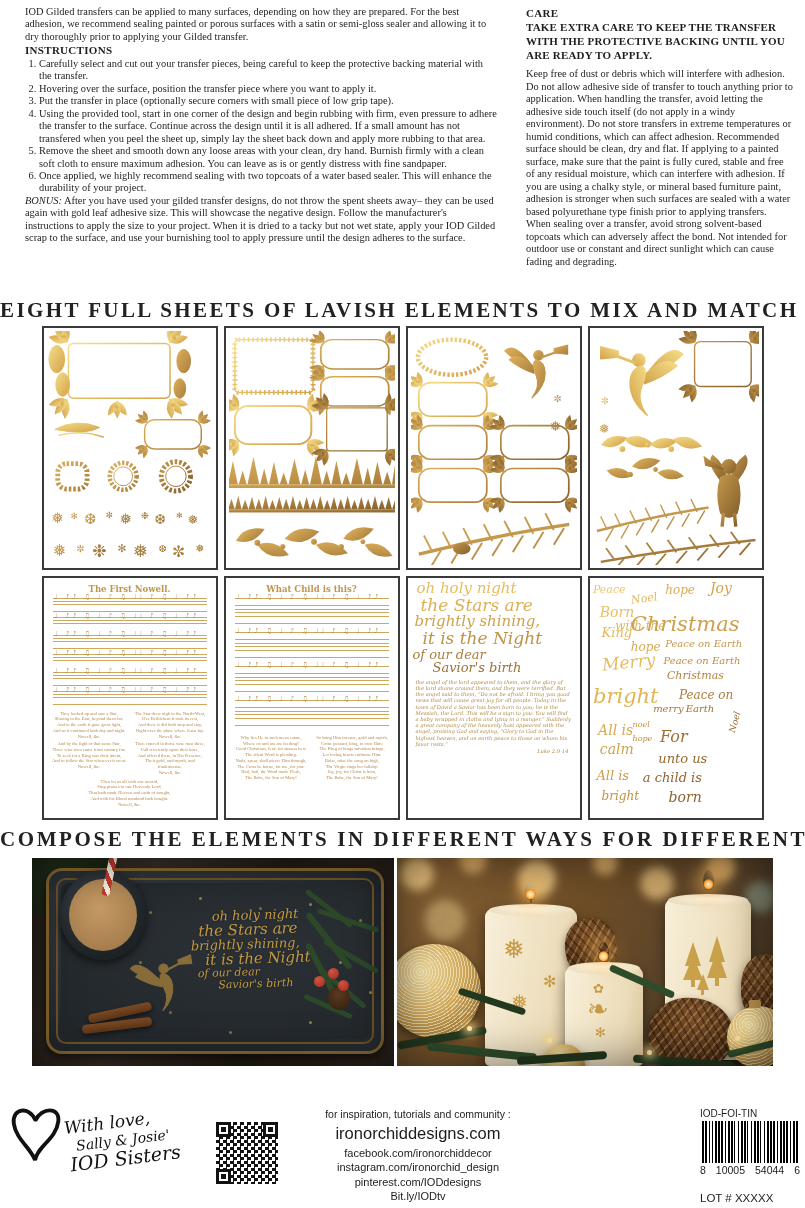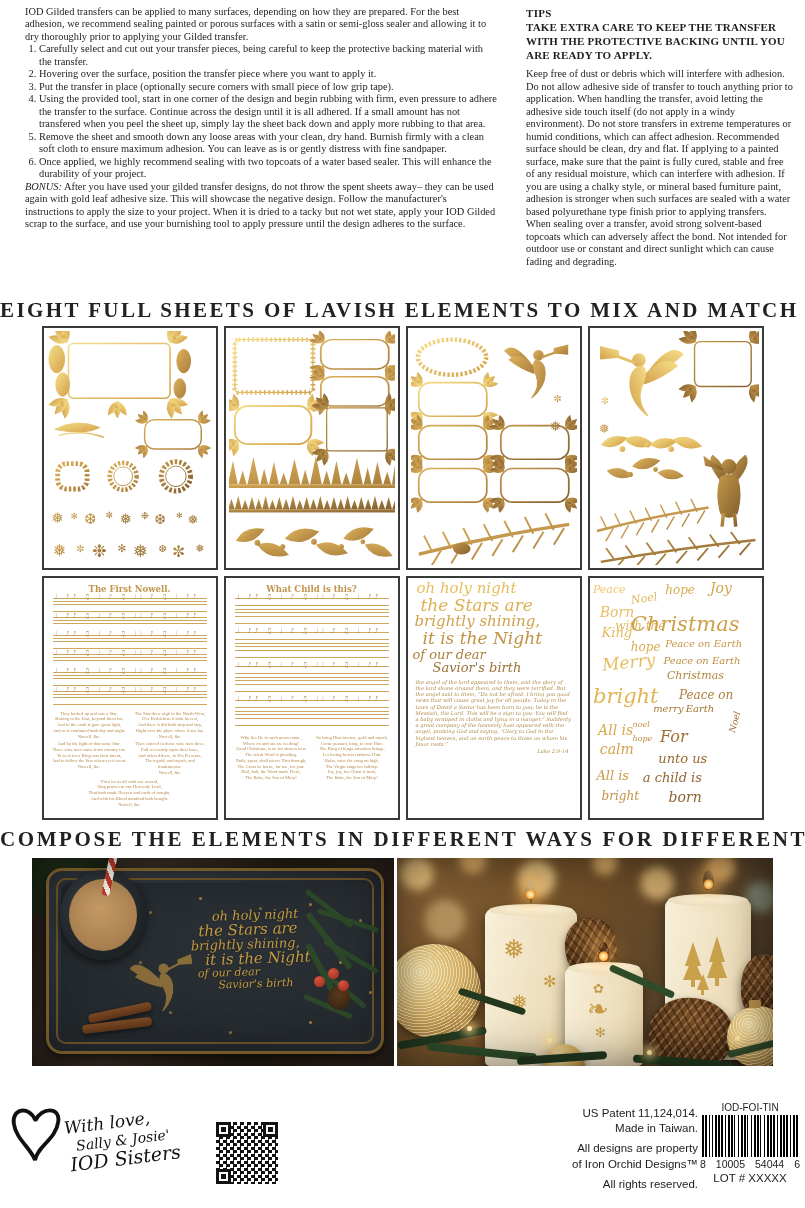--- a/index.html
+++ b/index.html
@@ -124,26 +124,26 @@
   .qrpat{position:absolute;inset:2px;background:repeating-conic-gradient(#121212 0% 25%,#fff 0% 50%) 0 0/7px 7px}
   .qf{position:absolute;width:15px;height:15px;border:3px solid #121212;background:#fff;box-sizing:border-box}
   .qf::after{content:"";position:absolute;inset:2px;background:#121212}
   .qf.tl{left:2px;top:2px}.qf.tr{right:2px;top:2px}.qf.bl{left:2px;bottom:2px}
   .community{position:absolute;left:292px;top:12px;width:252px;text-align:center;line-height:1.3}
   .cintro{font-size:10.5px;margin:0}
   .csite{font-size:16.5px;margin:1px 0 2px}
   .clink{font-size:11px;margin:0}
   .legal{position:absolute;left:548px;top:10px;width:150px;text-align:right;font-size:11.5px;line-height:1.32}
   .legal .gap{margin-bottom:5px}
-  .upc{position:absolute;left:700px;top:6px;width:100px;text-align:center}
+  .upc{position:absolute;left:700px;top:12px;width:100px;text-align:left}
   .sku{font-size:10px;margin:0 0 2px}
   .bars{height:42px;margin:0 2px;
         background:repeating-linear-gradient(90deg,#000 0 1.5px,#fff 1.5px 3px,#000 3px 5px,#fff 5px 6.5px,#000 6.5px 7.5px,#fff 7.5px 10px,#000 10px 11px,#fff 11px 13px)}
   .bcrow{display:flex;justify-content:space-between;align-items:flex-start;font-size:10.5px;margin-top:1px}
-  .lot{font-size:11.5px;margin-top:2px}
+  .lot{font-size:11.5px;margin-top:16px}
 </style>
 </head>
 <body>
 
 <div class="page">
 
   <svg width="0" height="0" style="position:absolute" aria-hidden="true">
     <defs>
       <linearGradient id="g1" x1="0" y1="0" x2="1" y2="1">
         <stop offset="0" stop-color="#f5dd88"></stop>
@@ -221,32 +221,33 @@
           <circle cx="110" cy="22" r="2.7"></circle>
           <circle cx="132" cy="17" r="2.5"></circle>
       </g>
     </defs>
   </svg>
 
 
   <div class="cols">
     <div class="colL">
       <p class="intro">IOD Gilded transfers can be applied to many surfaces, depending on how they are prepared. For the best adhesion, we recommend sealing painted or porous surfaces with a satin or semi-gloss sealer and allowing it to dry thoroughly prior to applying your Gilded transfer.</p>
+      <h2 class="subhead">INSTRUCTIONS</h2>
       <ol class="ins">
         <li>Carefully select and cut out your transfer pieces, being careful to keep the protective backing material with the transfer.</li>
         <li>Hovering over the surface, position the transfer piece where you want to apply it.</li>
         <li>Put the transfer in place (optionally secure corners with small piece of low grip tape).</li>
         <li>Using the provided tool, start in one corner of the design and begin rubbing with firm, even pressure to adhere the transfer to the surface. Continue across the design until it is all adhered. If a small amount has not transfered when you peel the sheet up, simply lay the sheet back down and apply more rubbing to that area.</li>
         <li>Remove the sheet and smooth down any loose areas with your clean, dry hand.  Burnish firmly with a clean soft cloth to ensure maximum adhesion. You can leave as is or gently distress with fine sandpaper.</li>
         <li>Once applied, we highly recommend sealing with two topcoats of a water based sealer. This will enhance the durability of your project.</li>
       </ol>
       <p class="bonus"><span class="blabel">BONUS:</span><span> After you have used your gilded transfer designs, do not throw the spent sheets away– they can be used again with gold leaf adhesive size. This will showcase the negative design. Follow the manufacturer's instructions to apply the size to your project. When it is dried to a tacky but not wet state, apply your IOD Gilded scrap to the surface, and use your burnishing tool to apply pressure until the design adheres to the surface.</span></p>
     </div>
     <div class="colR">
-      <h2 class="subhead">TIPS</h2>
+      <h2 class="subhead">CARE</h2>
       <p class="warn">TAKE EXTRA CARE TO KEEP THE TRANSFER WITH THE PROTECTIVE BACKING UNTIL YOU ARE READY TO APPLY.</p>
       <p class="tipbody">Keep free of dust or debris which will interfere with adhesion. Do not allow adhesive side of transfer to touch anything prior to application. When handling the transfer, avoid letting the adhesive side touch itself (do not apply in a windy environment). Do not store transfers in extreme temperatures or humid conditions, which can affect adhesion. Recommended surface should be clean, dry and flat. If applying to a painted surface, make sure that the paint is fully cured, stable and free of any residual moisture, which can interfere with adhesion. If you are using a chalky style, or mineral based furniture paint, adhesion is stronger when such surfaces are sealed with a water based polyurethane type finish prior to applying transfers. When sealing over a transfer, avoid strong solvent-based topcoats which can adversely affect the bond. Not intended for outdoor use or constant and direct sunlight which can cause fading and degrading.</p>
     </div>
   </div>
 
   <h2 class="bighead">EIGHT FULL SHEETS OF LAVISH ELEMENTS TO MIX AND MATCH AT WILL</h2>
 
   <div class="grid">
 
     <div class="sheet">
@@ -600,26 +601,27 @@
         <div class="sig2">Sally &amp; Josie'</div>
         <div class="sig3">IOD Sisters</div>
       </div>
     </div>
     <div class="qr">
       <div class="qrpat"></div>
       <div class="qf tl"></div>
       <div class="qf tr"></div>
       <div class="qf bl"></div>
     </div>
-    <div class="legal">
-      <div>US Patent 11,124,014.</div>
-      <div class="gap">Made in Taiwan.</div>
-      <div>All designs are property</div>
-      <div class="gap">of Iron Orchid Designs™</div>
-      <div>All rights reserved.</div>
+    <div class="community">
+      <p class="cintro">for inspiration, tutorials and community :</p>
+      <p class="csite">ironorchiddesigns.com</p>
+      <p class="clink">facebook.com/ironorchiddecor</p>
+      <p class="clink">instagram.com/ironorchid_design</p>
+      <p class="clink">pinterest.com/IODdesigns</p>
+      <p class="clink">Bit.ly/IODtv</p>
     </div>
     <div class="upc">
       <p class="sku">IOD-FOI-TIN</p>
       <div class="bars"></div>
       <div class="bcrow">
         <span>8</span>
         <span>10005</span>
         <span>54044</span>
         <span>6</span>
       </div>

